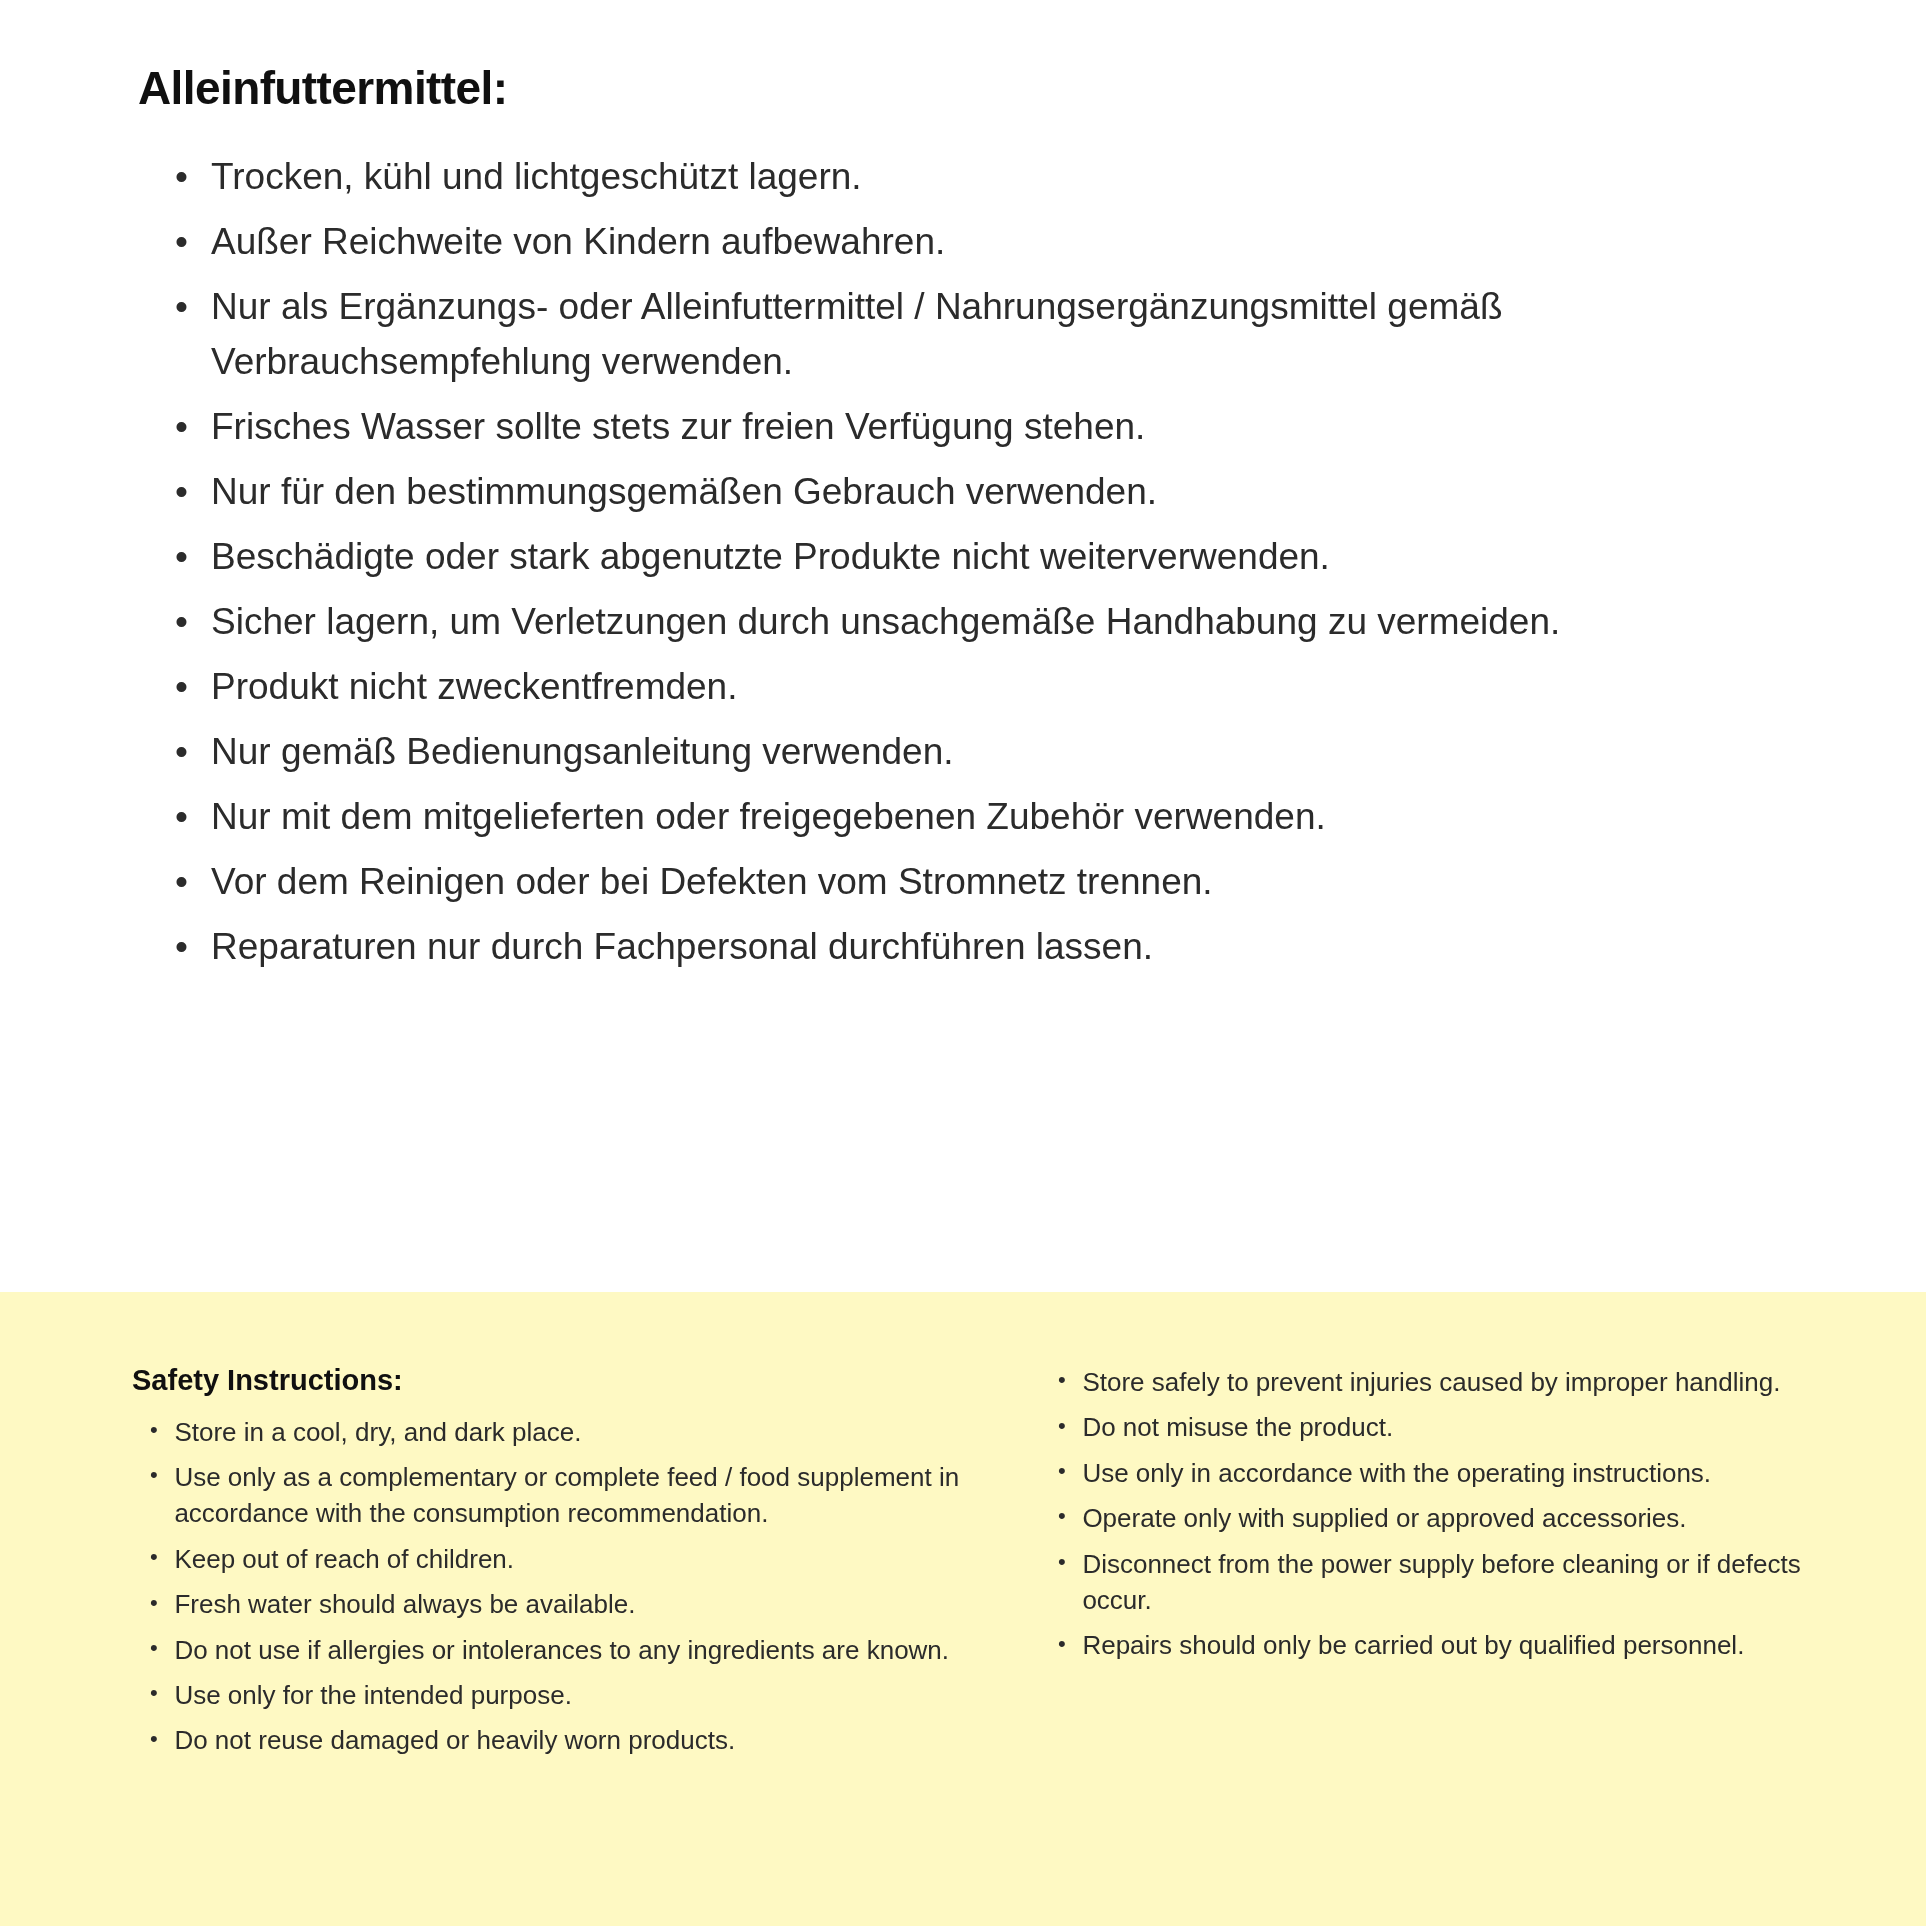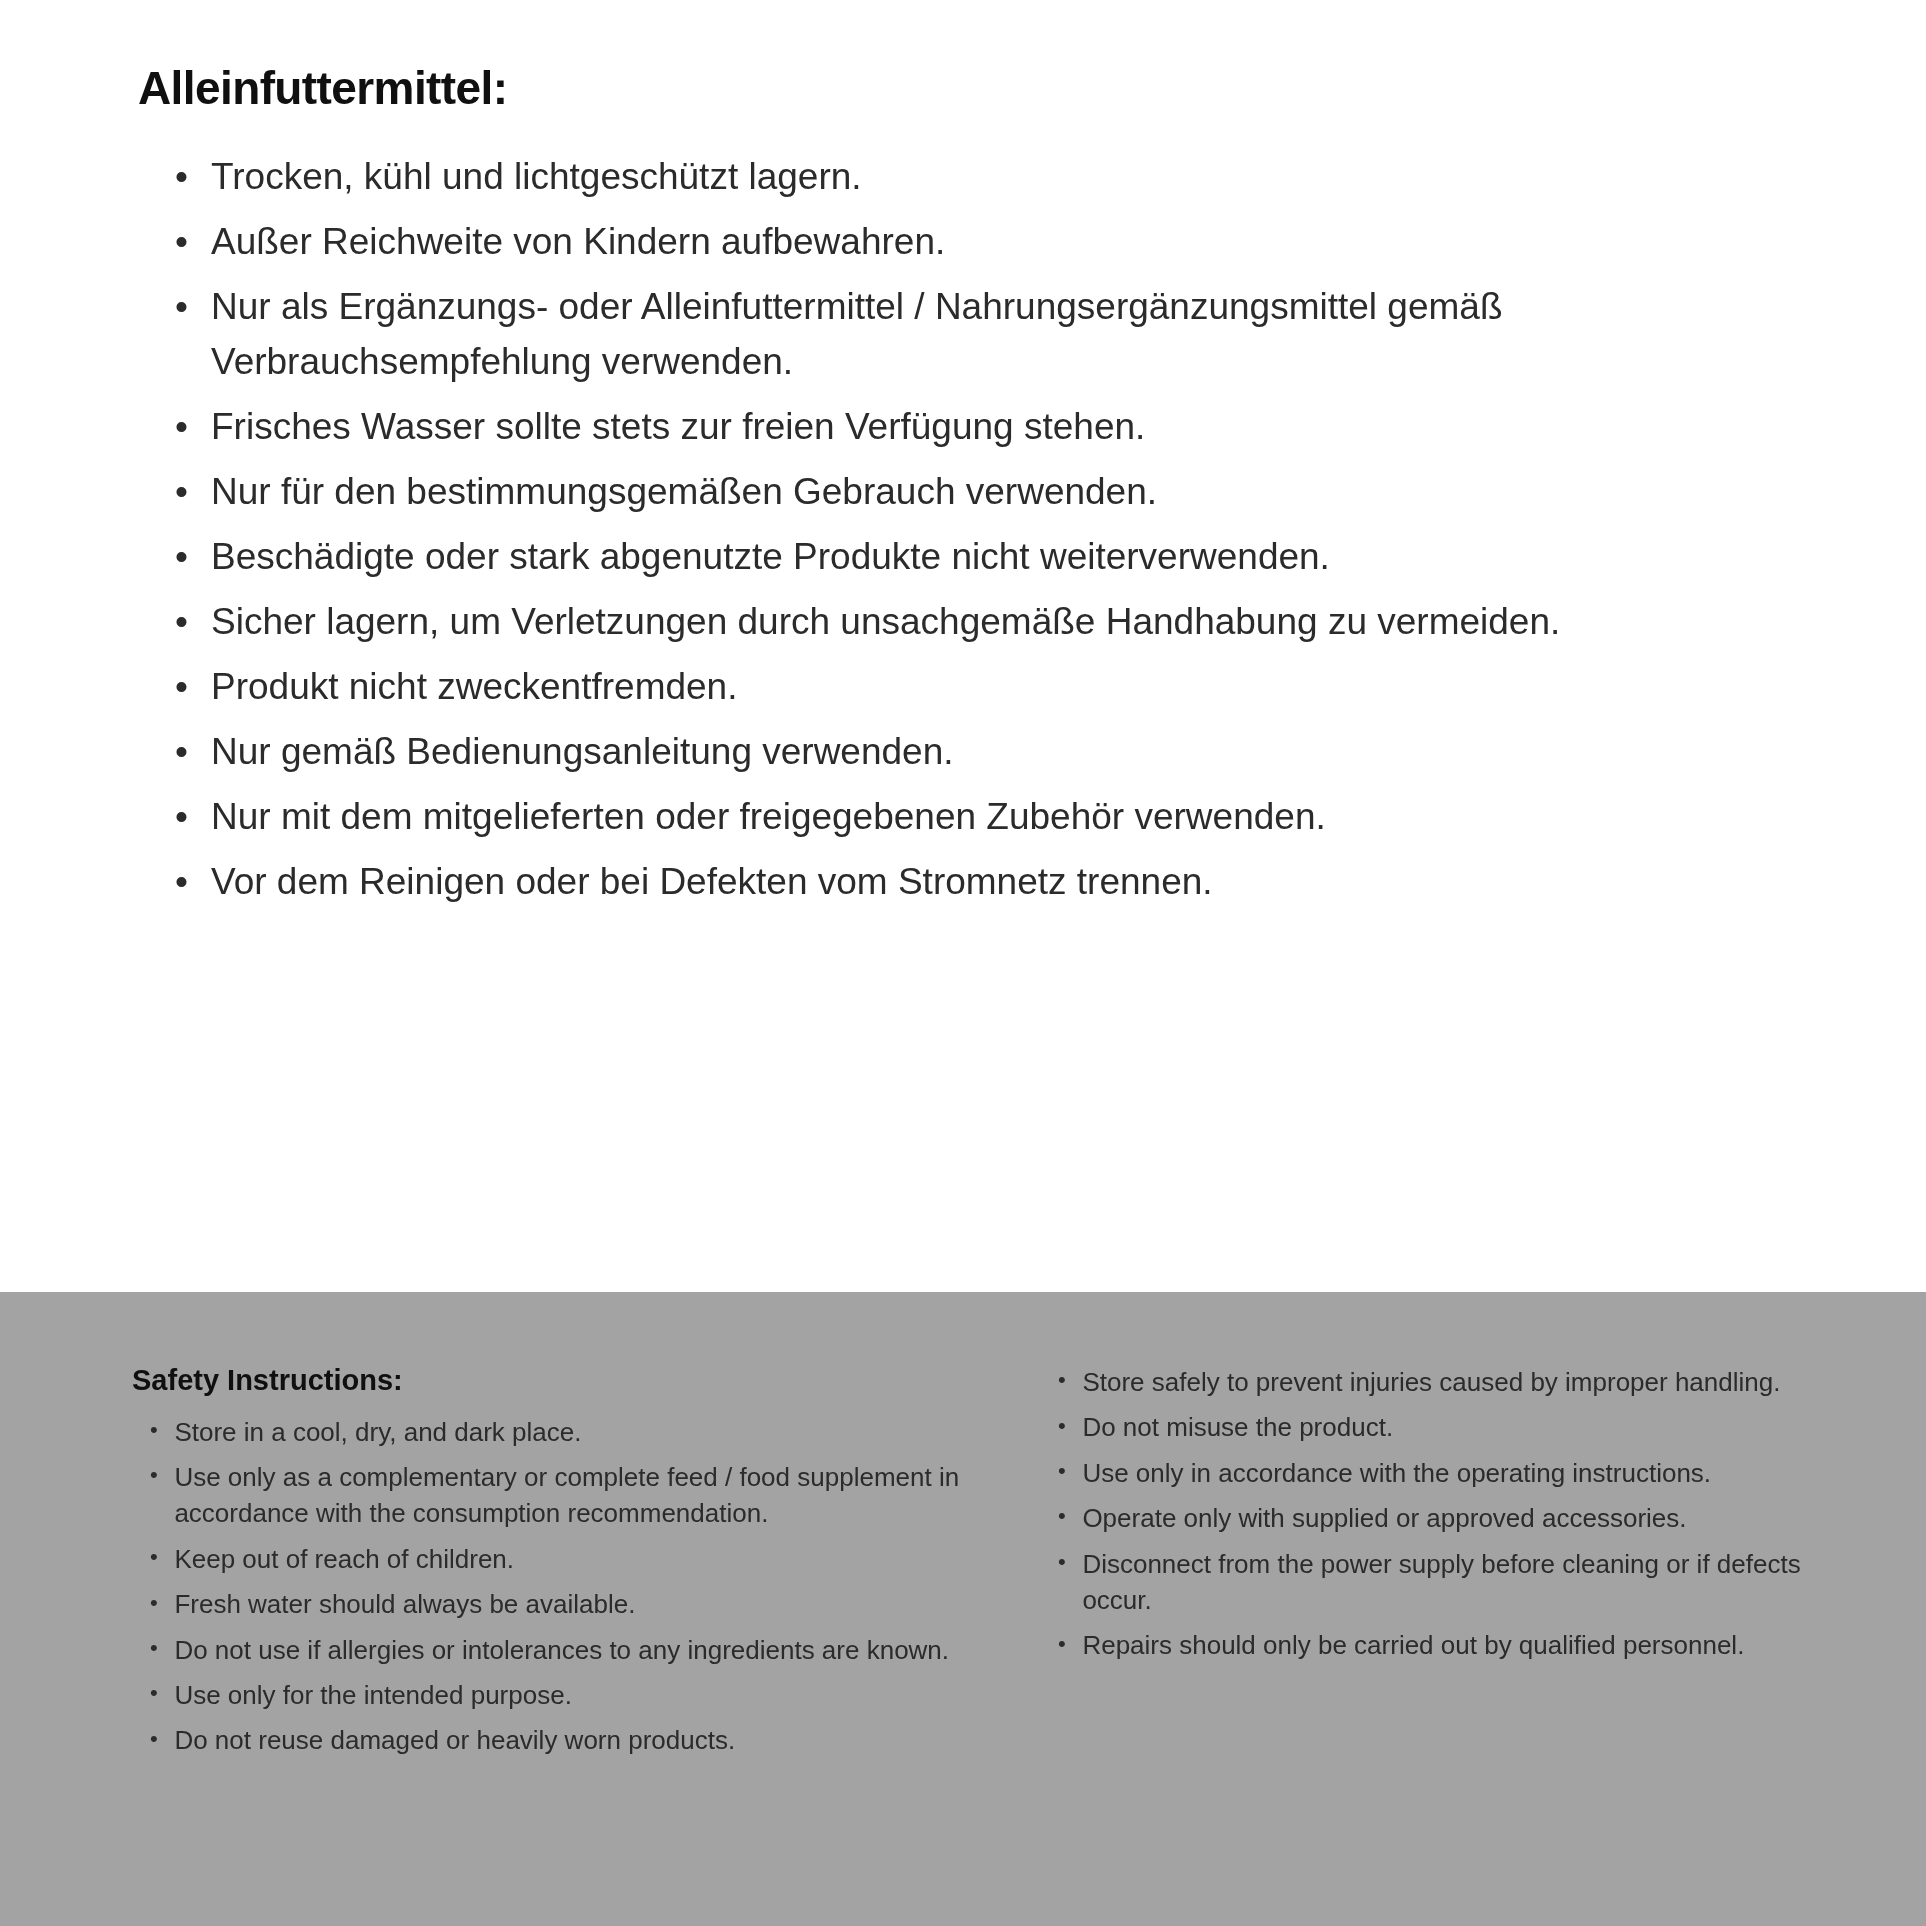--- a/index.html
+++ b/index.html
@@ -44,21 +44,21 @@
     color: #2b2b2b;
   }
 
   
   .english-section {
     position: absolute;
     left: 0;
     top: 1292px;
     width: 1926px;
     height: 634px;
-    background: #a3a3a3;
+    background: #fef9c3;
     padding: 72px 83px 0 132px;
     display: flex;
     align-items: flex-start;
   }
   .english-col-left {
     width: 857px;
     margin-right: 51px;
     flex: 0 0 auto;
   }
   .english-col-right {
@@ -100,20 +100,21 @@
     <li>Außer Reichweite von Kindern aufbewahren.</li>
     <li>Nur als Ergänzungs- oder Alleinfuttermittel / Nahrungsergänzungsmittel gemäß Verbrauchsempfehlung verwenden.</li>
     <li>Frisches Wasser sollte stets zur freien Verfügung stehen.</li>
     <li>Nur für den bestimmungsgemäßen Gebrauch verwenden.</li>
     <li>Beschädigte oder stark abgenutzte Produkte nicht weiterverwenden.</li>
     <li>Sicher lagern, um Verletzungen durch unsachgemäße Handhabung zu vermeiden.</li>
     <li>Produkt nicht zweckentfremden.</li>
     <li>Nur gemäß Bedienungsanleitung verwenden.</li>
     <li>Nur mit dem mitgelieferten oder freigegebenen Zubehör verwenden.</li>
     <li>Vor dem Reinigen oder bei Defekten vom Stromnetz trennen.</li>
+    <li>Reparaturen nur durch Fachpersonal durchführen lassen.</li>
   </ul>
 </section>
 
 <section class="english-section">
 
   <div class="english-col-left">
     <h2 class="english-title">Safety Instructions:</h2>
 
     <ul class="english-list">
       <li>Store in a cool, dry, and dark place.</li>

